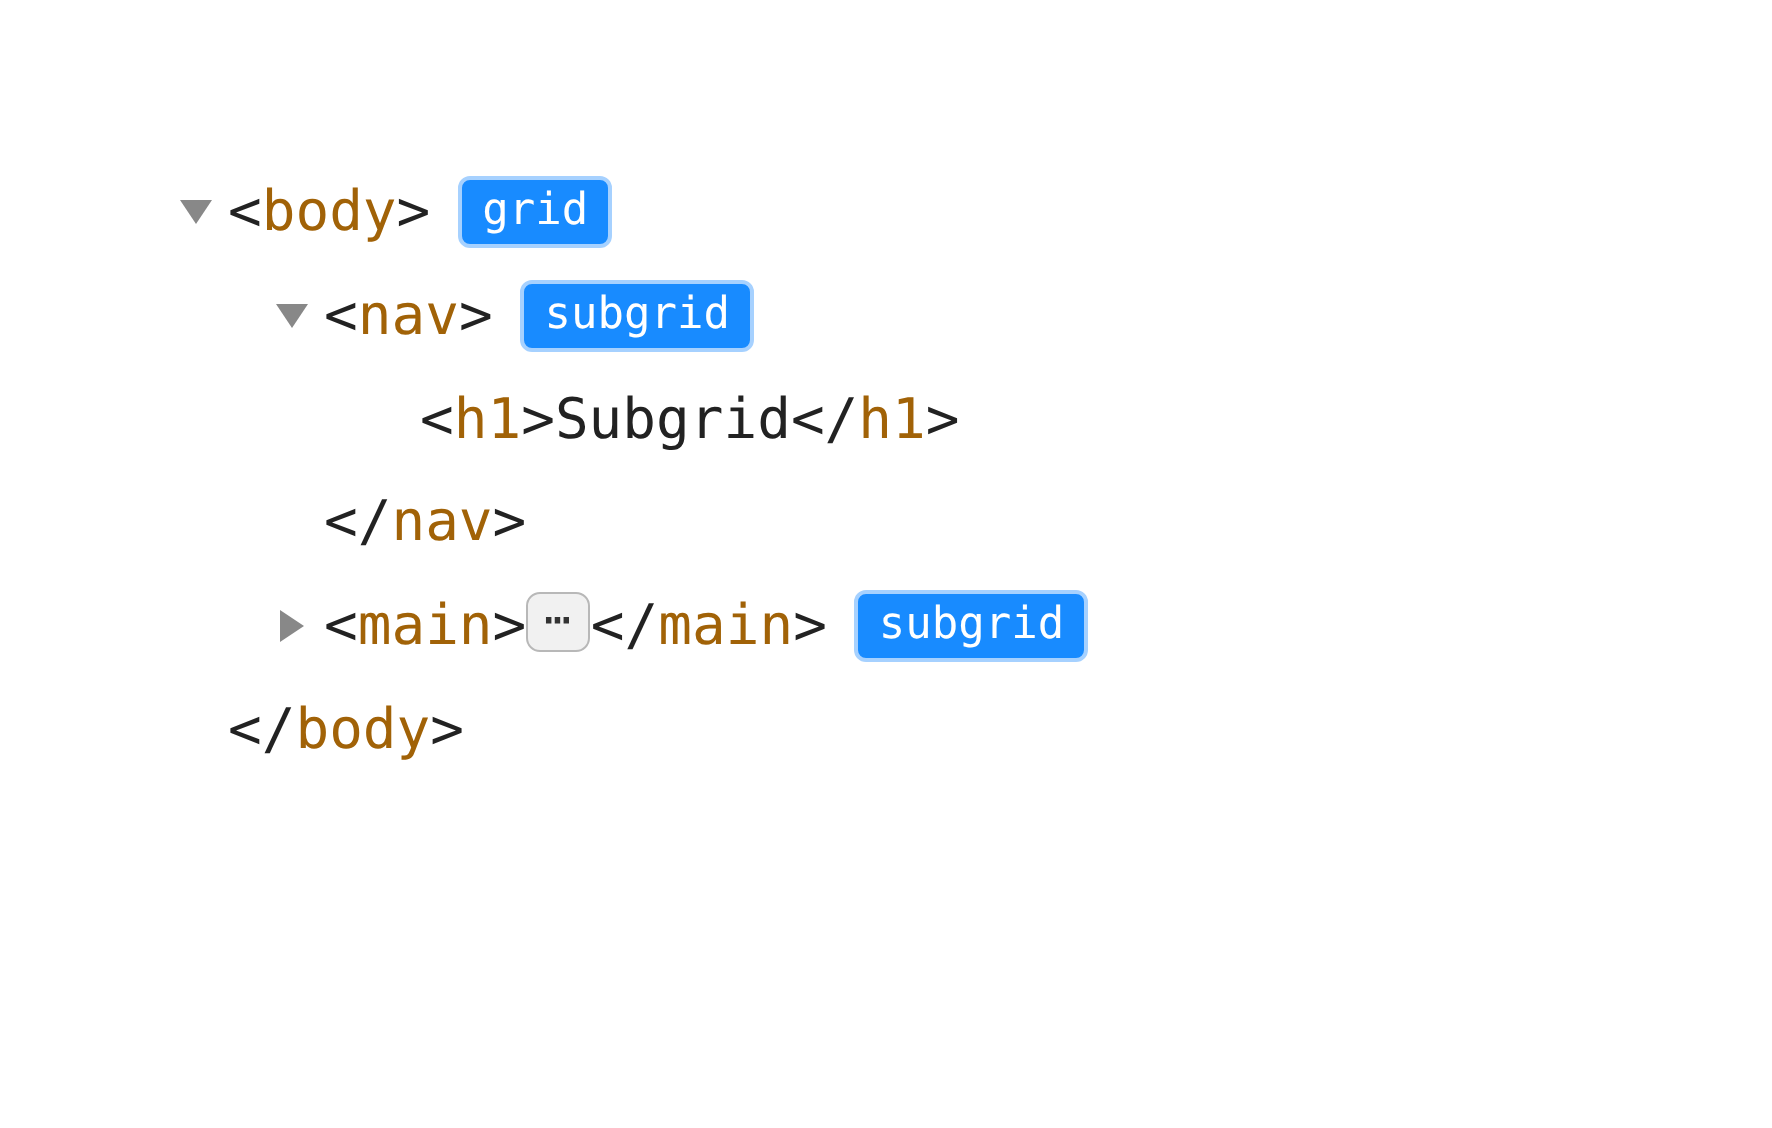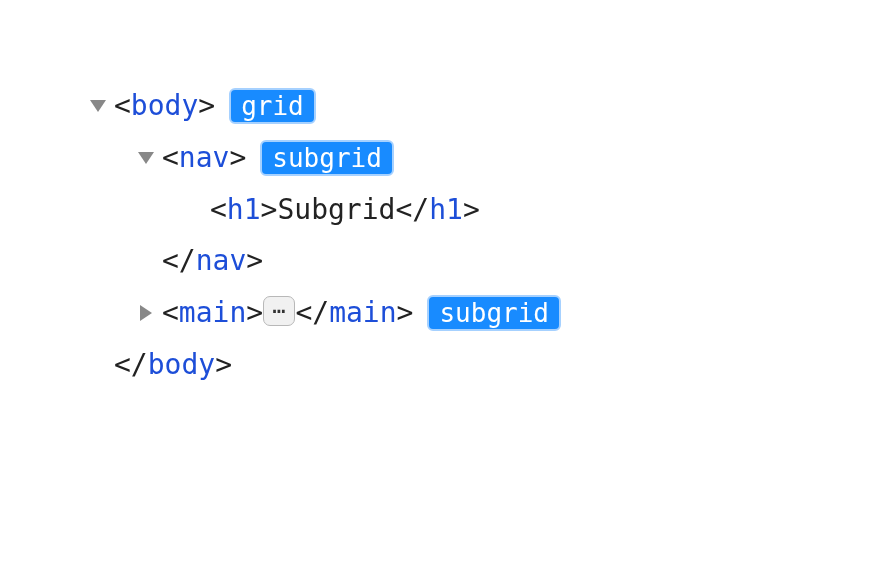--- a/index.html
+++ b/index.html
@@ -19,30 +19,30 @@
     .disclosure {
       display: inline-flex;
       align-items: center;
       justify-content: center;
       width: 20px;
       height: 20px;
       margin-right: 6px;
     }
     .disclosure svg { display: block; }
     .tag-bracket { color: #222; }
-    .tag-name { color: #1d4ed8; }
+    .tag-name { color: #a16207; }
     .text-content { color: #222; }
     .badge {
       display: inline-flex;
       align-items: center;
       background: #188bff;
       color: #fff;
       border-radius: 6px;
       padding: 0 10px;
-      font-size: 26px;
+      font-size: 22px;
       line-height: 32px;
       margin-left: 14px;
       border: 2px solid #a6d1ff;
     }
     .ellipsis-pill {
       display: inline-flex;
       align-items: center;
       justify-content: center;
       background: #f1f1f1;
       border: 1.5px solid #b8b8b8;

